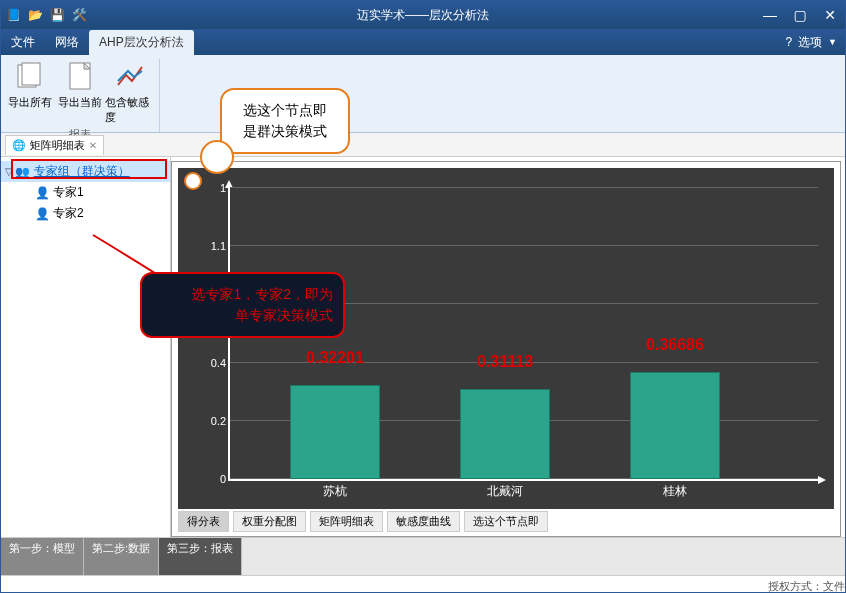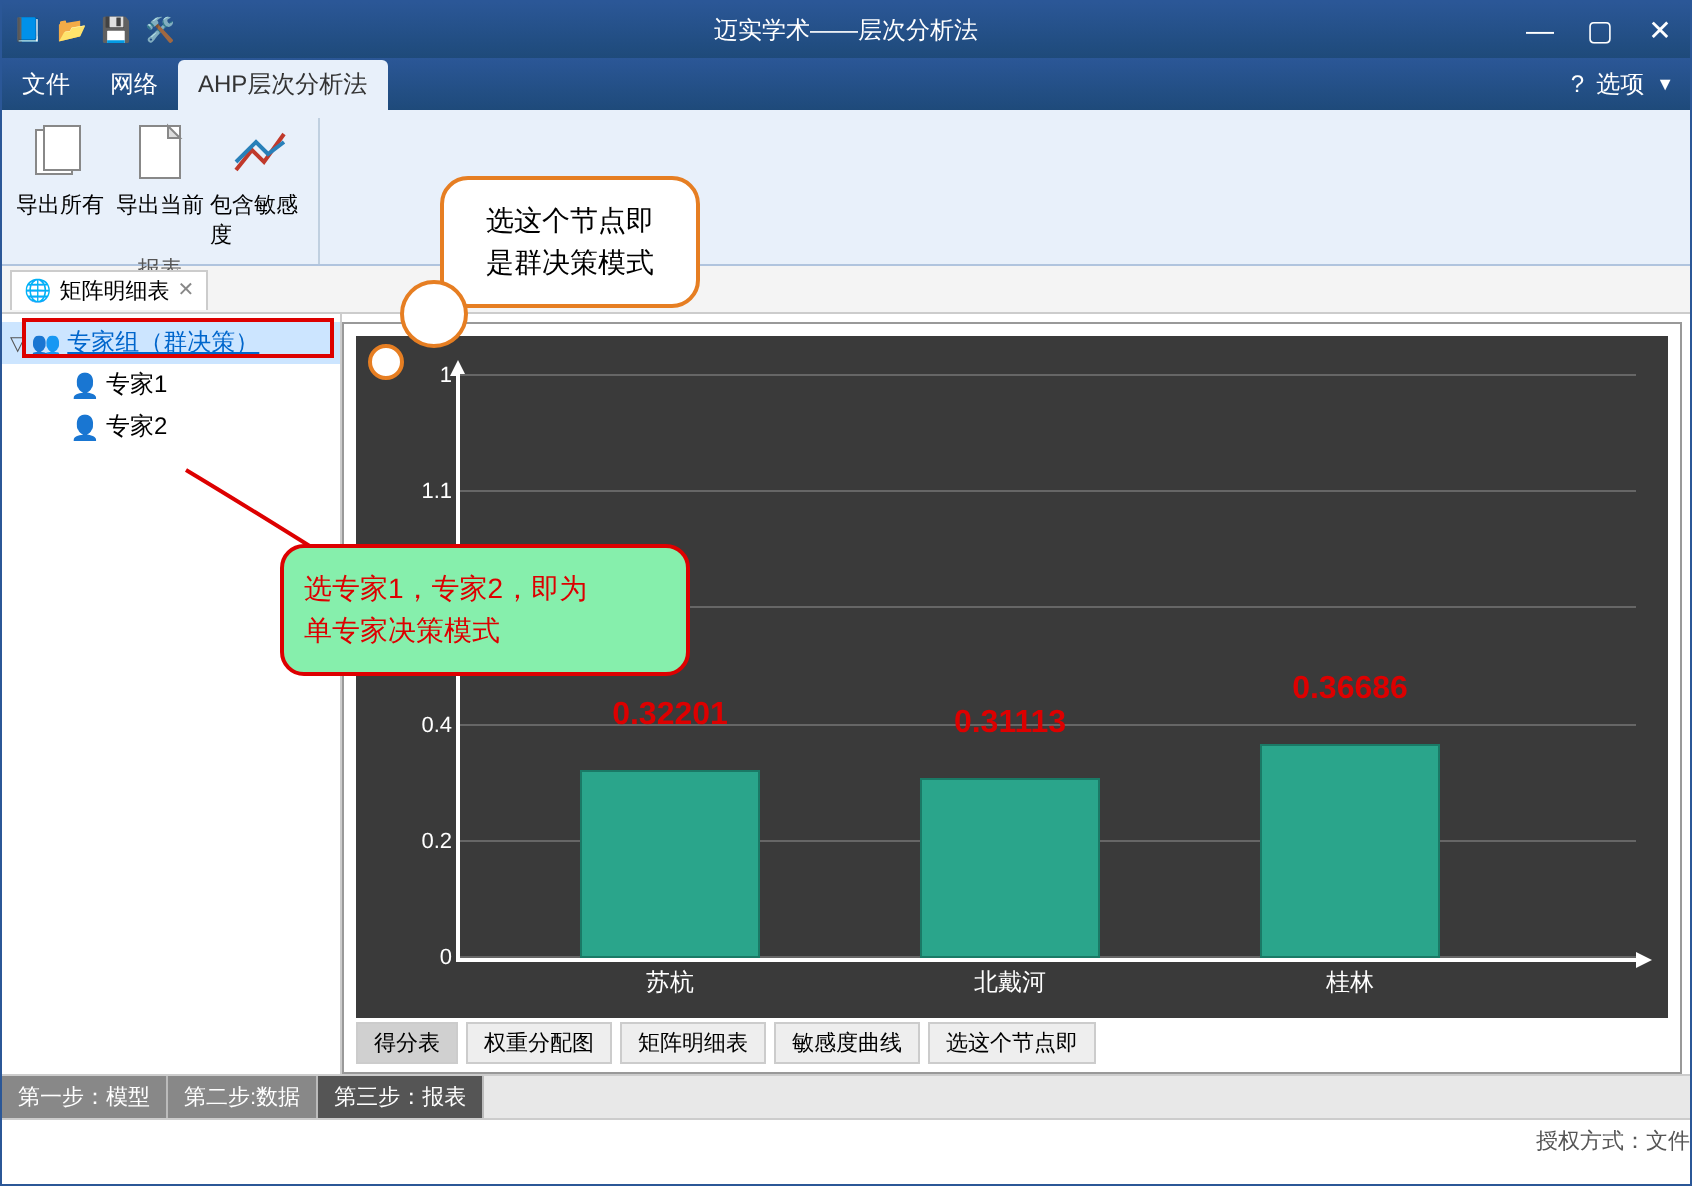--- a/index.html
+++ b/index.html
@@ -38,29 +38,29 @@
 
 .plot { position: absolute; left: 50px; right: 16px; top: 20px; bottom: 28px; border-left: 2px solid #fff; border-bottom: 2px solid #fff; }
 .ylabel { position: absolute; left: 6px; top: 50%; transform: translateY(-50%) rotate(180deg); writing-mode: vertical-rl; color: #fff; font-size: 12px; }
 .ytick { position: absolute; right: 100%; color: #fff; font-size: 11px; padding-right: 4px; transform: translateY(50%); }
 .grid { position: absolute; left: 0; right: 0; border-top: 1px solid #666; }
 .bar { position: absolute; bottom: 0; width: 90px; background: #2aa58b; border: 1px solid #1a7a66; }
 .barlabel { position: absolute; color: #d00; font-size: 16px; font-weight: bold; transform: translate(-50%, -100%); }
 .xlabel { position: absolute; top: 100%; color: #fff; font-size: 12px; transform: translateX(-50%); padding-top: 4px; }
 .axis-arrow-v { position: absolute; left: -5px; top: -8px; width: 0; height: 0; border-left: 4px solid transparent; border-right: 4px solid transparent; border-bottom: 8px solid #fff; }
 .axis-arrow-h { position: absolute; right: -8px; bottom: -5px; width: 0; height: 0; border-top: 4px solid transparent; border-bottom: 4px solid transparent; border-left: 8px solid #fff; }
-.steps { height: 22px; background: #e8e8e8; display: flex; border-top: 1px solid #ccc; }
+.steps { height: 38px; background: #e8e8e8; display: flex; border-top: 1px solid #ccc; }
 .step { padding: 3px 8px; font-size: 11px; border-right: 1px solid #bbb; background: #888; color: #fff; }
 .step.active { background: #555; }
 .statusbar { height: 22px; border-top: 1px solid #ccc; display: flex; align-items: center; justify-content: flex-end; font-size: 11px; color: #555; }
 
 .callout1 { position: absolute; left: 220px; top: 88px; width: 130px; background: #fff; border: 2px solid #e67e22; border-radius: 14px; padding: 10px 8px; color: #000000; font-size: 14px; text-align: center; z-index: 10; line-height: 1.5; }
 .callout1::after { content: ""; position: absolute; left: -22px; bottom: -22px; width: 30px; height: 30px; background: #fff; border: 2px solid #e67e22; border-radius: 50%; }
 .callout1::before { content: ""; position: absolute; left: -38px; bottom: -38px; width: 14px; height: 14px; background: #fff; border: 2px solid #e67e22; border-radius: 50%; }
-.callout2 { position: absolute; left: 140px; top: 272px; width: 205px; background: #86efac; border: 2px solid #d00; border-radius: 12px; padding: 10px; color: #d00; font-size: 14px; text-align: left; z-index: 10; line-height: 1.5; }
+.callout2 { position: absolute; left: 140px; top: 272px; width: 205px; background: #0f172a; border: 2px solid #d00; border-radius: 12px; padding: 10px; color: #d00; font-size: 14px; text-align: right; z-index: 10; line-height: 1.5; }
 .callout2-line { position: absolute; left: 88px; top: 230px; width: 80px; height: 50px; z-index: 9; }
 </style>
 </head>
 <body>
 
 <div class="titlebar">
   <div class="tb-icons">
     <span class="tb-icon">📘</span>
     <span class="tb-icon">📂</span>
     <span class="tb-icon">💾</span>

